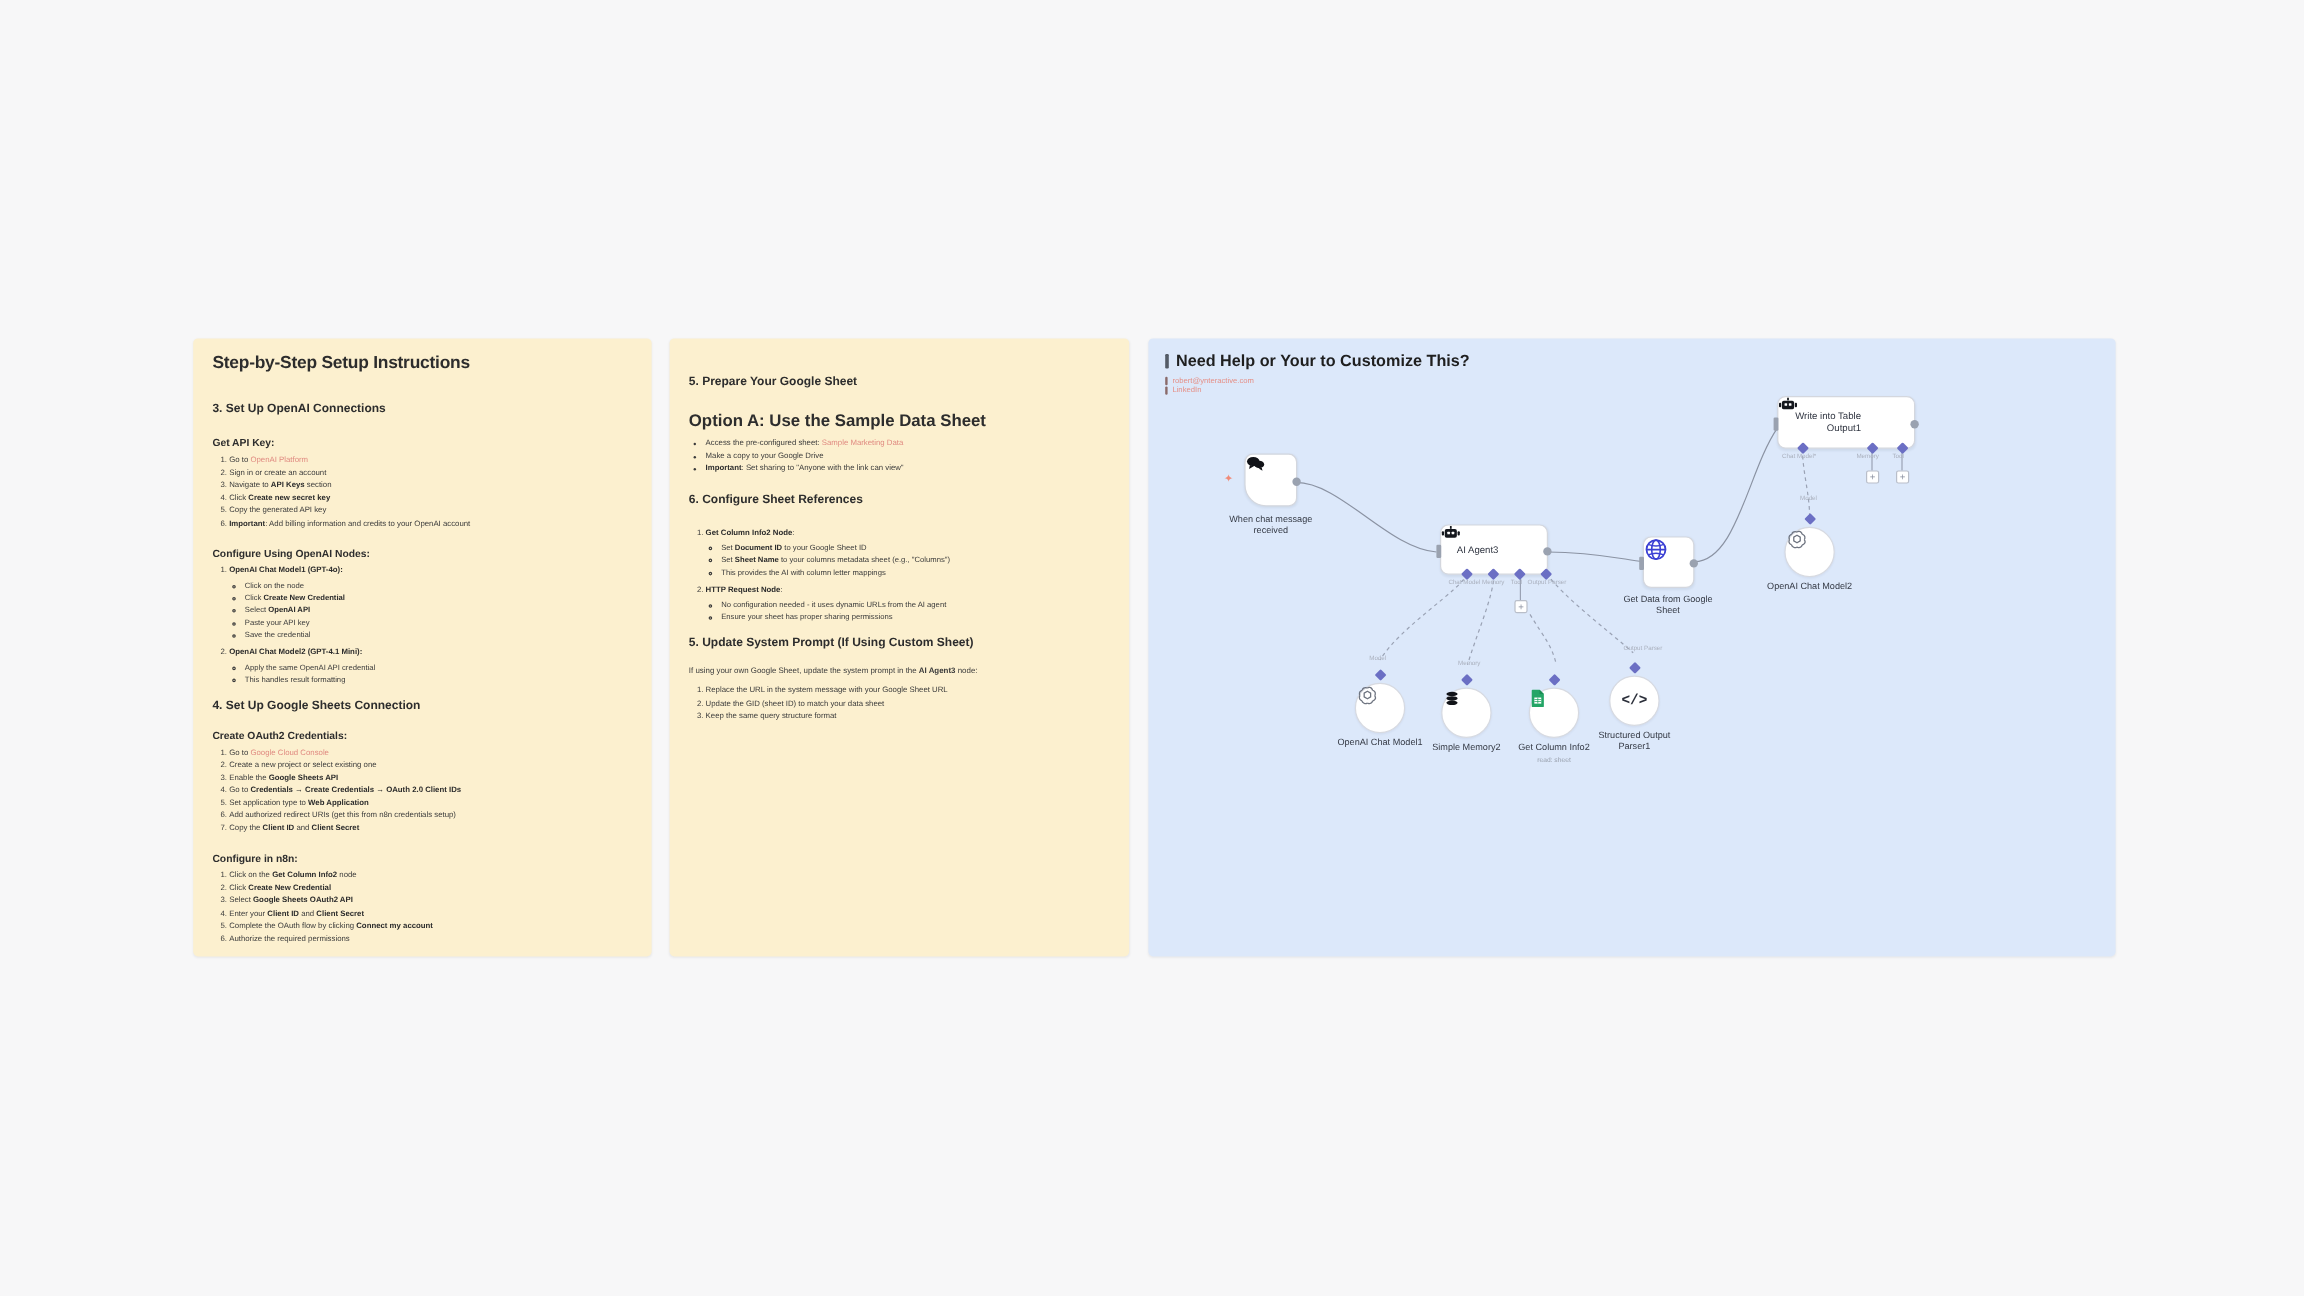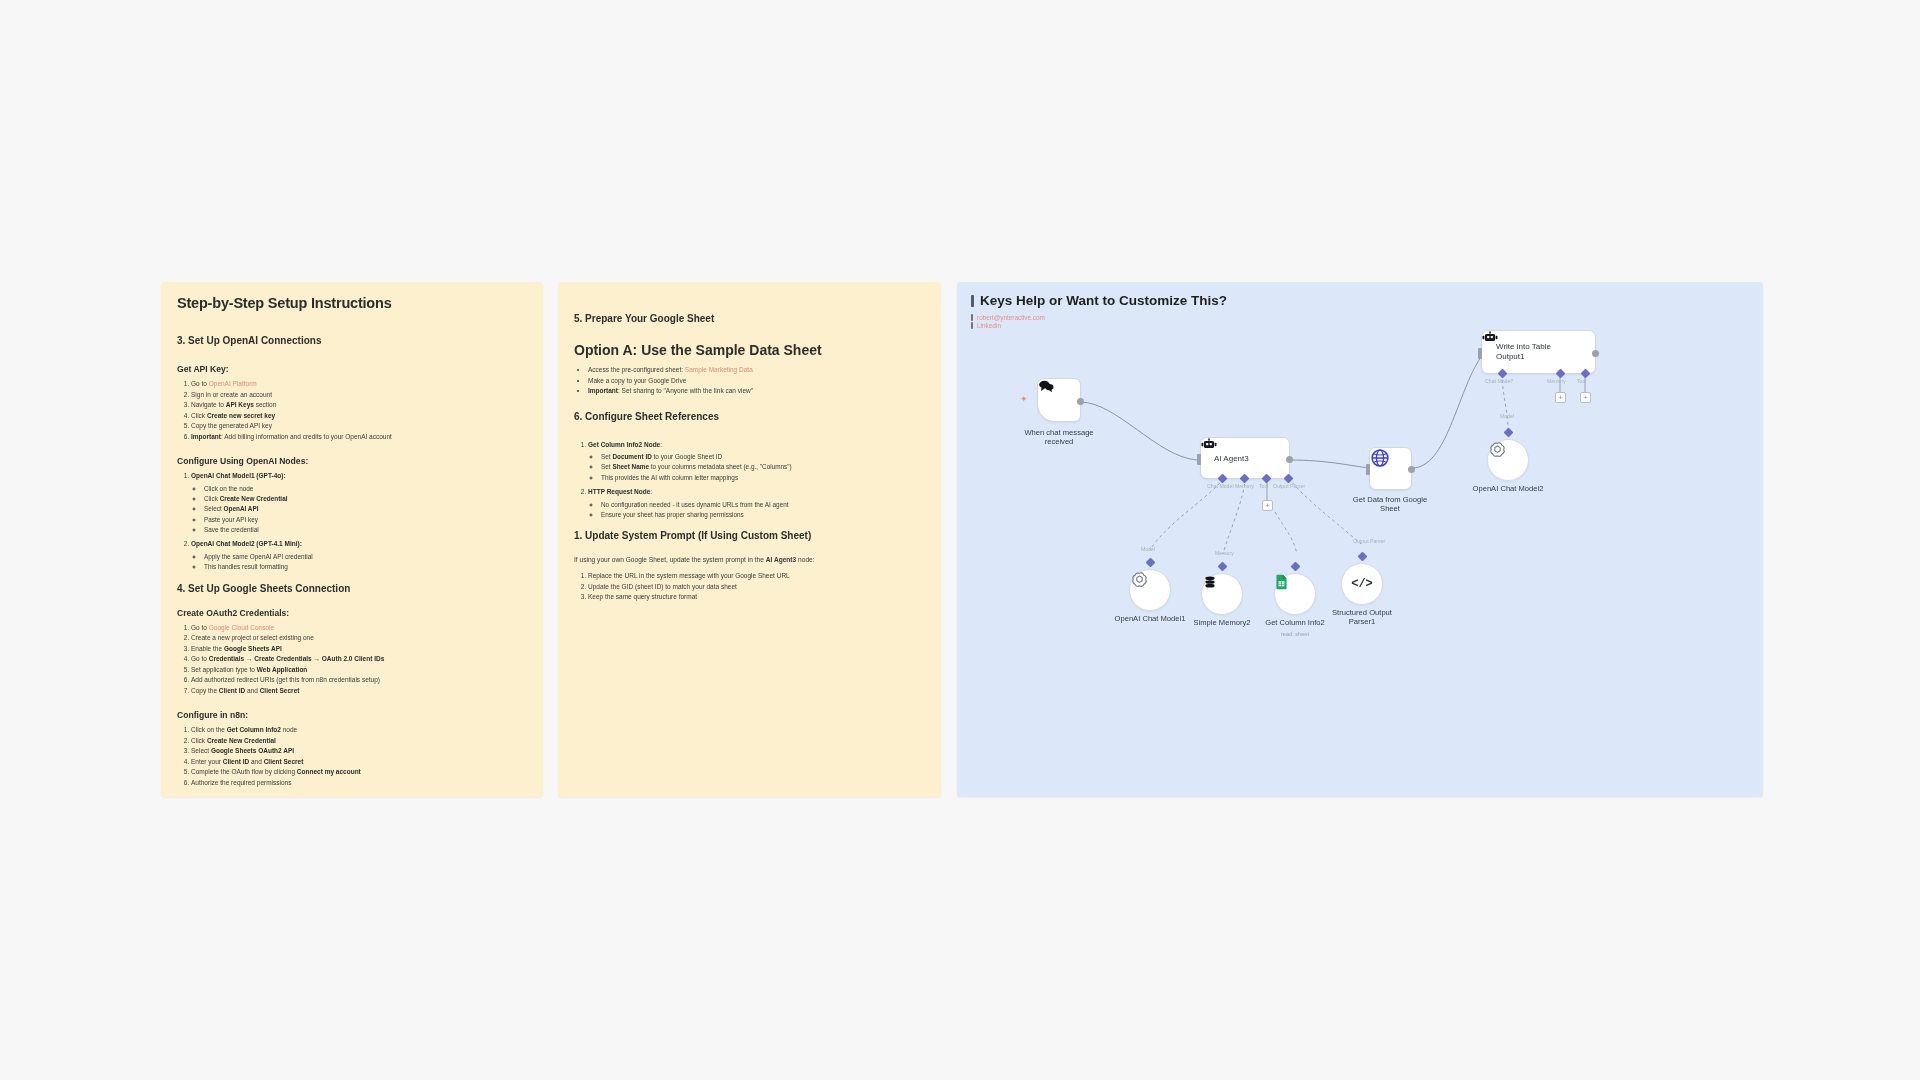--- a/index.html
+++ b/index.html
@@ -230,39 +230,39 @@
         </li>
         <li>
           <b>HTTP Request Node</b><span>:</span>
           <ul class="circ">
             <li><span>No configuration needed - it uses dynamic URLs from the AI agent</span></li>
             <li><span>Ensure your sheet has proper sharing permissions</span></li>
           </ul>
         </li>
       </ol>
 
-      <h2 class="sec tight">1. Update System Prompt (If Using Custom Sheet)</h2>
+      <h2 class="sec tight">5. Update System Prompt (If Using Custom Sheet)</h2>
 
       <p class="para">
         <span>If using your own Google Sheet, update the system prompt in the </span><b>AI Agent3</b><span> node:</span>
       </p>
       <ol>
         <li><span>Replace the URL in the system message with your Google Sheet URL</span></li>
         <li><span>Update the GID (sheet ID) to match your data sheet</span></li>
         <li><span>Keep the same query structure format</span></li>
       </ol>
     </div>
   </div>
 
   <div class="note" id="note3">
 
     <div style="position:absolute;left:14px;top:11px;">
       <div class="n3-title">
         <span class="bar-ico"></span>
-        <span>Keys Help or Want to Customize This?</span>
+        <span>Need Help or Your to Customize This?</span>
       </div>
       <div class="n3-link-row">
         <span class="bar-ico sm"></span>
         <a class="n3-link" href="#">robert@ynteractive.com</a>
       </div>
       <div class="n3-link-row">
         <span class="bar-ico sm"></span>
         <a class="n3-link" href="#">LinkedIn</a>
       </div>
     </div>
@@ -346,21 +346,21 @@
 
       <div class="node" style="left:524px; top:48px; width:115px; height:44px; padding-left:10px;">
         <svg class="ico-bot" viewBox="0 0 22 18">
           <rect x="4" y="4" width="14" height="10" rx="2.2" fill="#14171d"></rect>
           <rect x="7" y="7" width="3" height="3" rx="0.6" fill="#fff"></rect>
           <rect x="12" y="7" width="3" height="3" rx="0.6" fill="#fff"></rect>
           <rect x="10" y="0.5" width="2" height="3.2" fill="#14171d"></rect>
           <rect x="0.6" y="6.5" width="2.6" height="5" rx="1.1" fill="#14171d"></rect>
           <rect x="18.8" y="6.5" width="2.6" height="5" rx="1.1" fill="#14171d"></rect>
         </svg>
-        <span class="node-title-in" style="line-height:1.2;">
+        <span class="node-title-in" style="line-height:1.2;text-align:right;">
           <span style="display:block">Write into Table</span>
           <span style="display:block">Output1</span>
         </span>
         <div class="port-in" style="left:-4px; top:16.5px;"></div>
         <div class="port" style="right:-3.5px; top:18.5px;"></div>
       </div>
       <div class="diamond" style="left:542px; top:88px;"></div>
       <div class="diamond" style="left:600px; top:88px;"></div>
       <div class="diamond" style="left:625px; top:88px;"></div>
       <div class="conn-label" style="left:528px; top:96px;">Chat Model*</div>

